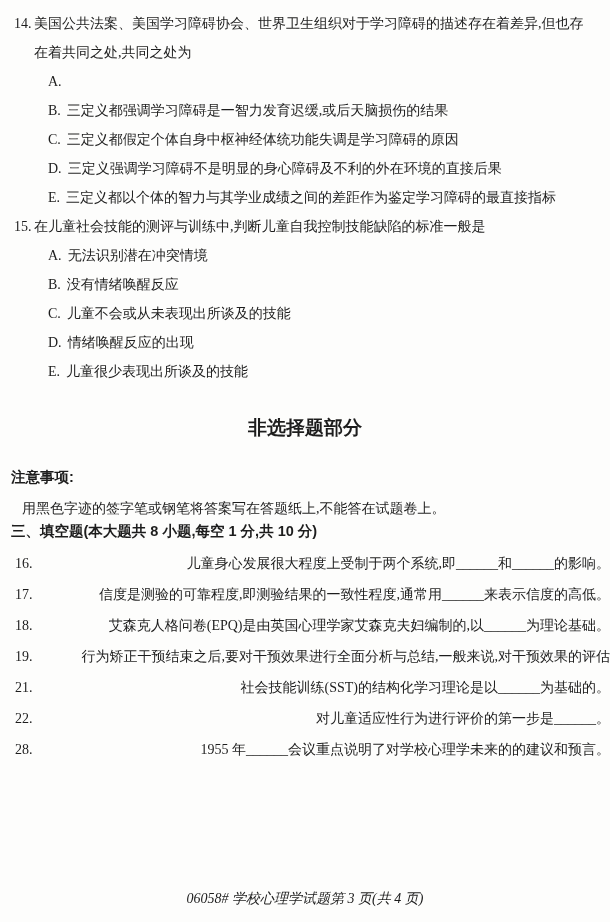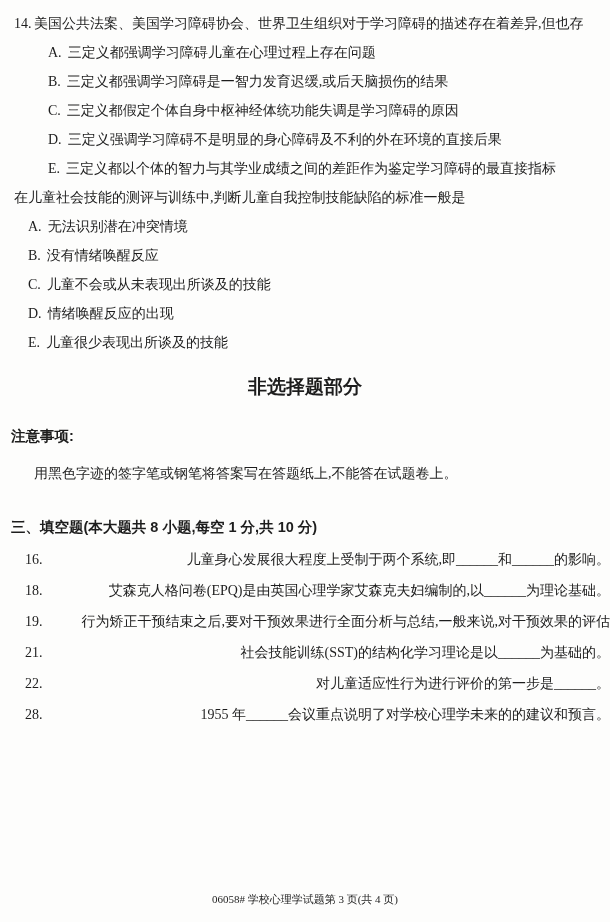--- a/index.html
+++ b/index.html
@@ -20,78 +20,78 @@
   }
   
   .mcq-area{line-height:29px;}
   .q{display:flex;padding-left:14px;}
   .q-num{flex:none;width:20px;}
   .q-body{flex:1;min-width:0;}
   .opt{display:flex;margin-left:14px;}
   .opt-label{flex:none;margin-right:6px;}
   
   .section-title{
-    margin-top:18px;
+    margin-top:30px;
     text-align:center;
     font-weight:bold;
     font-size:19px;
     line-height:24px;
     font-family:"Liberation Sans","DejaVu Sans",sans-serif;
   }
   
   .notice-heading{
     margin-top:26px;
     padding-left:11px;
     font-weight:bold;
     font-size:14.5px;
     line-height:22px;
     font-family:"Liberation Sans","DejaVu Sans",sans-serif;
   }
   .notice-body{
-    margin-top:16px;
-    padding-left:34px;
+    margin-top:10px;
+    padding-left:22px;
     line-height:22px;
   }
   
   .fill-heading{
-    margin-top:31px;
     padding-left:11px;
     font-weight:bold;
     font-size:14.5px;
     line-height:22px;
     font-family:"Liberation Sans","DejaVu Sans",sans-serif;
   }
   .fill-area{margin-top:7px;}
-  .fq{display:flex;padding-left:15px;line-height:29px;margin-bottom:2px;margin-left:10px;}
+  .fq{display:flex;padding-left:15px;line-height:29px;margin-bottom:2px;}
   .fq-num{flex:none;width:22px;}
   .fq-body{flex:1;min-width:0;text-align:right;}
   
   .footer{
     position:absolute;
     left:0;right:0;
     top:889px;
     text-align:center;
-    font-size:11px;
+    font-size:14px;
     line-height:20px;
+    font-style:italic;
   }
 </style>
 </head>
 <body>
 
 <div class="page">
 
   <div class="mcq-area">
 
     <div class="q">
       <span class="q-num">14.</span>
       <div class="q-body">
         <div>美国公共法案、美国学习障碍协会、世界卫生组织对于学习障碍的描述存在着差异,但也存</div>
+        <div>在着共同之处,共同之处为</div>
         <div class="opt">
           <span class="opt-label">A.</span>
-          <span>三定义都强调学习障碍儿童在心理过程上存在问题</span>
         </div>
         <div class="opt">
           <span class="opt-label">B.</span>
           <span>三定义都强调学习障碍是一智力发育迟缓,或后天脑损伤的结果</span>
         </div>
         <div class="opt">
           <span class="opt-label">C.</span>
           <span>三定义都假定个体自身中枢神经体统功能失调是学习障碍的原因</span>
         </div>
         <div class="opt">
@@ -99,20 +99,21 @@
           <span>三定义强调学习障碍不是明显的身心障碍及不利的外在环境的直接后果</span>
         </div>
         <div class="opt">
           <span class="opt-label">E.</span>
           <span>三定义都以个体的智力与其学业成绩之间的差距作为鉴定学习障碍的最直接指标</span>
         </div>
       </div>
     </div>
 
     <div class="q">
+      <span class="q-num">15.</span>
       <div class="q-body">
         <div>在儿童社会技能的测评与训练中,判断儿童自我控制技能缺陷的标准一般是</div>
         <div class="opt">
           <span class="opt-label">A.</span>
           <span>无法识别潜在冲突情境</span>
         </div>
         <div class="opt">
           <span class="opt-label">B.</span>
           <span>没有情绪唤醒反应</span>
         </div>
@@ -142,20 +143,26 @@
 
   <div class="fill-area">
 
     <div class="fq">
       <span class="fq-num">16.</span>
       <div class="fq-body">
         <div>儿童身心发展很大程度上受制于两个系统,即______和______的影响。</div>
       </div>
     </div>
 
+    <div class="fq">
+      <span class="fq-num">17.</span>
+      <div class="fq-body">
+        <div>信度是测验的可靠程度,即测验结果的一致性程度,通常用______来表示信度的高低。</div>
+      </div>
+    </div>
 
     <div class="fq">
       <span class="fq-num">18.</span>
       <div class="fq-body">
         <div>艾森克人格问卷(EPQ)是由英国心理学家艾森克夫妇编制的,以______为理论基础。</div>
       </div>
     </div>
 
     <div class="fq">
       <span class="fq-num">19.</span>

